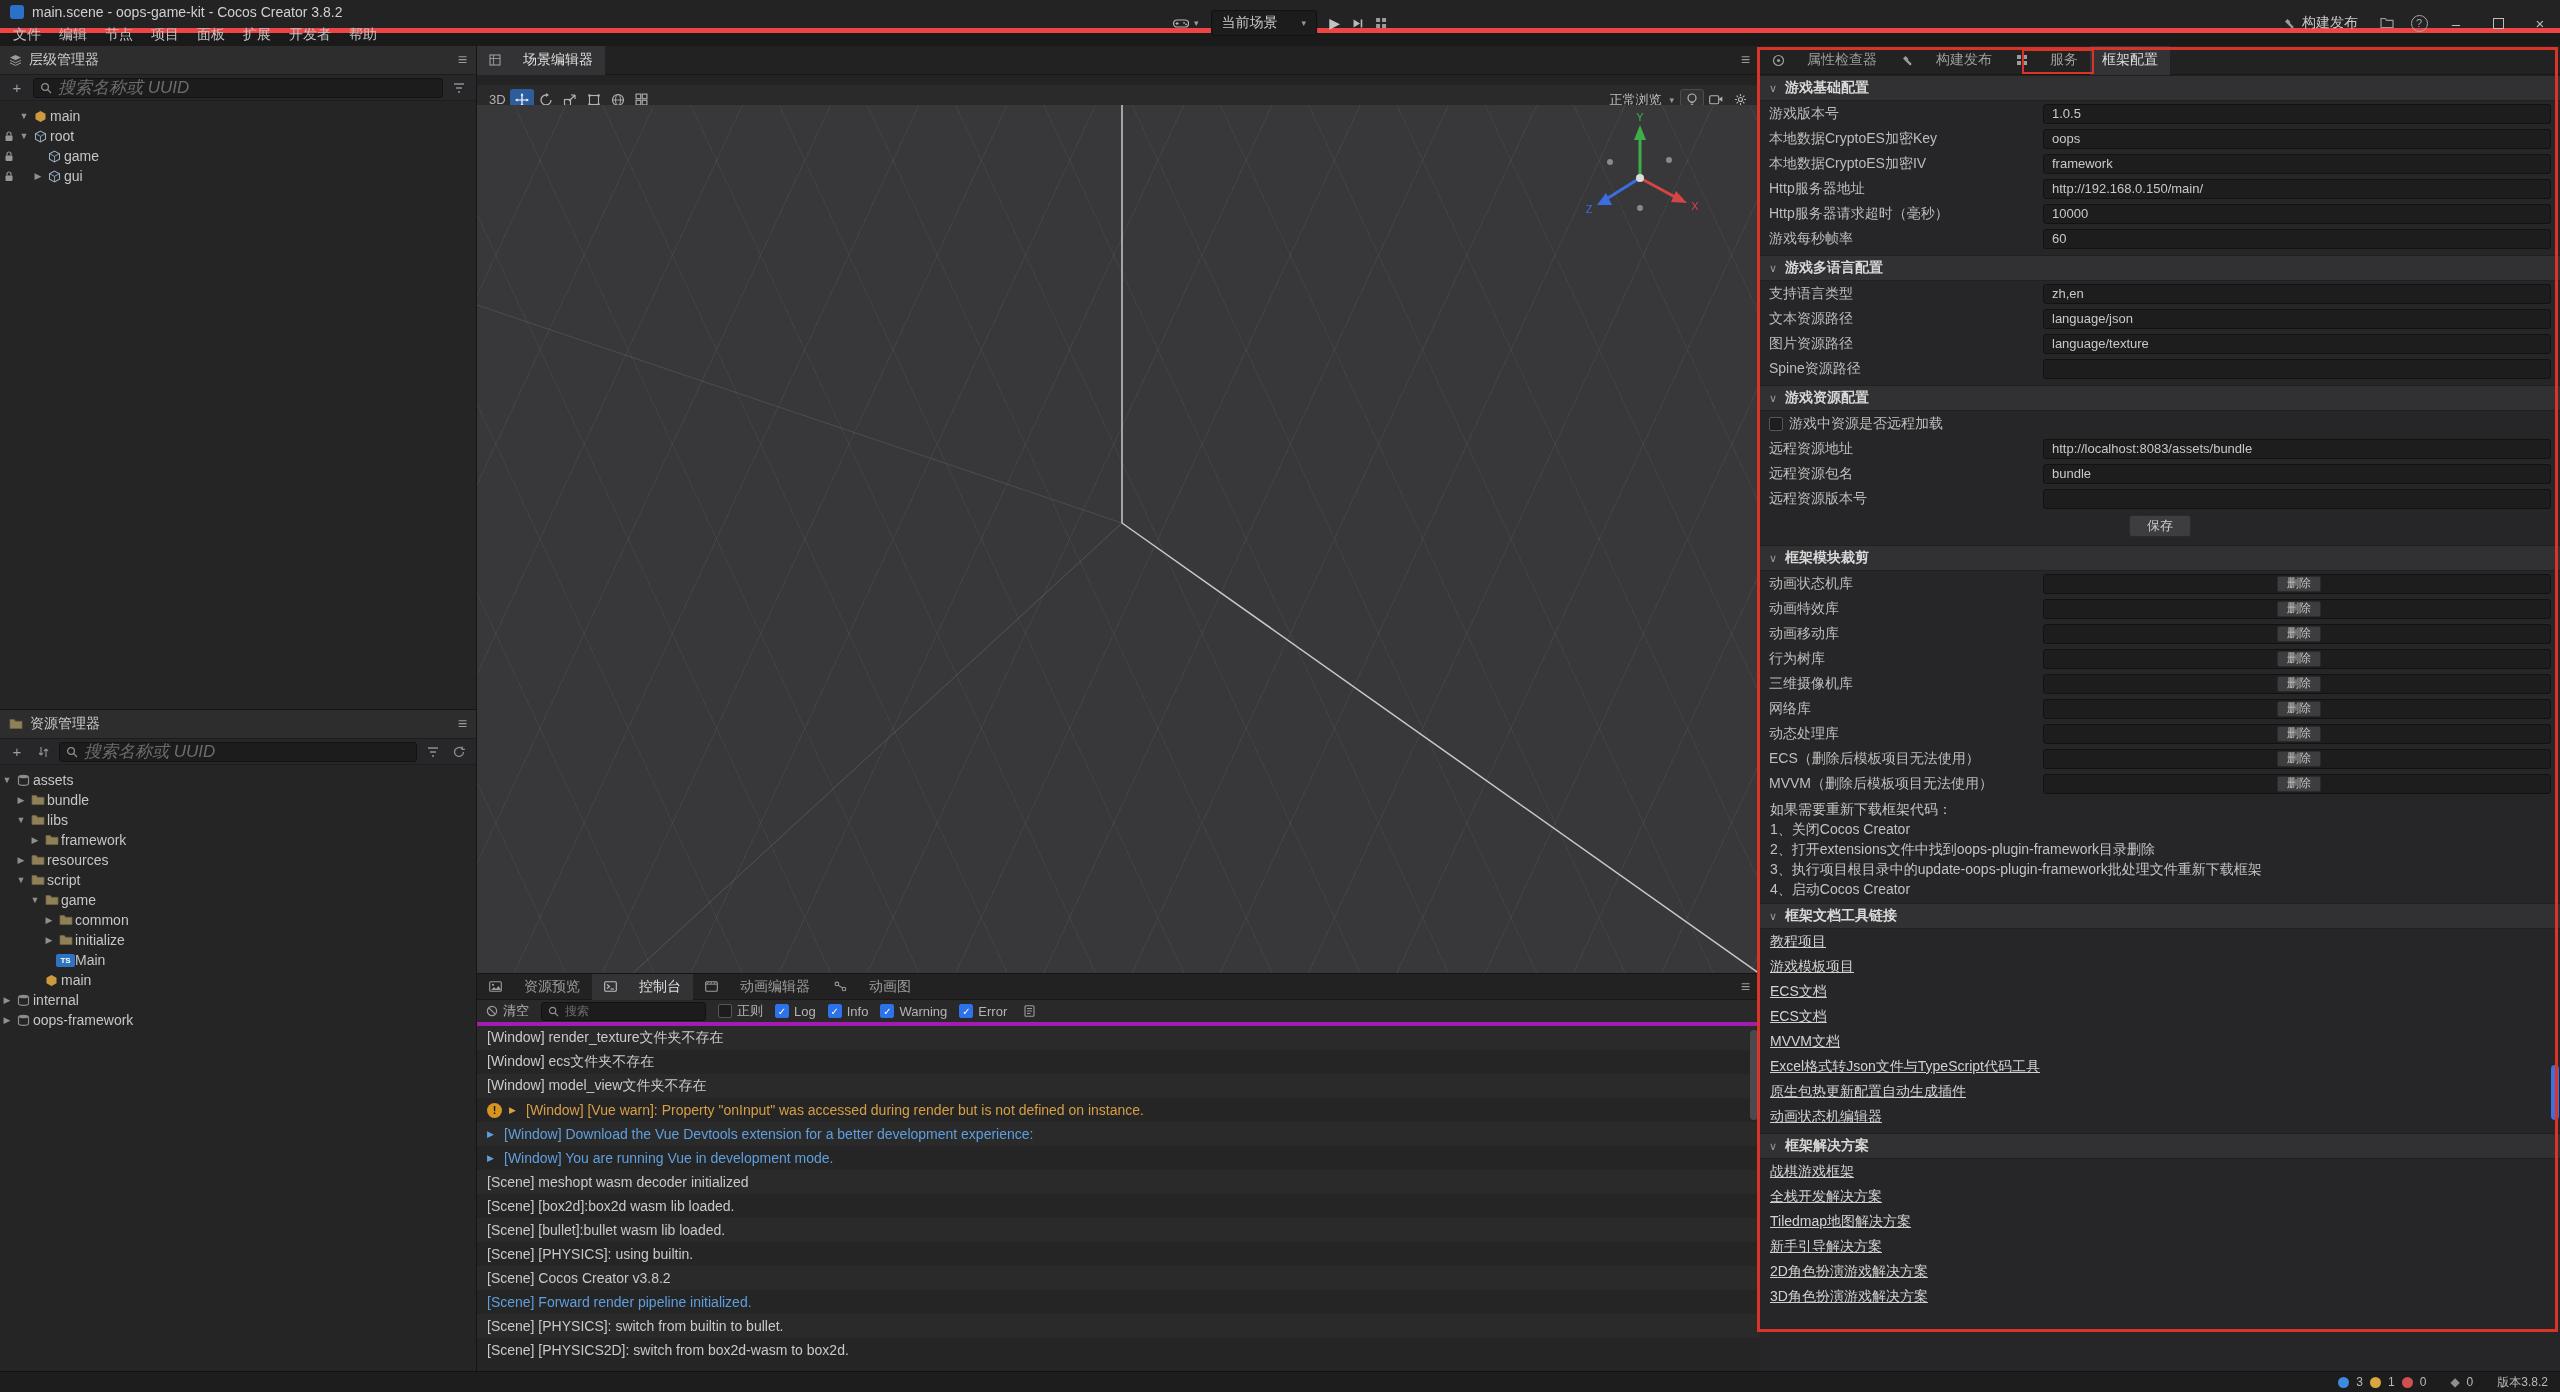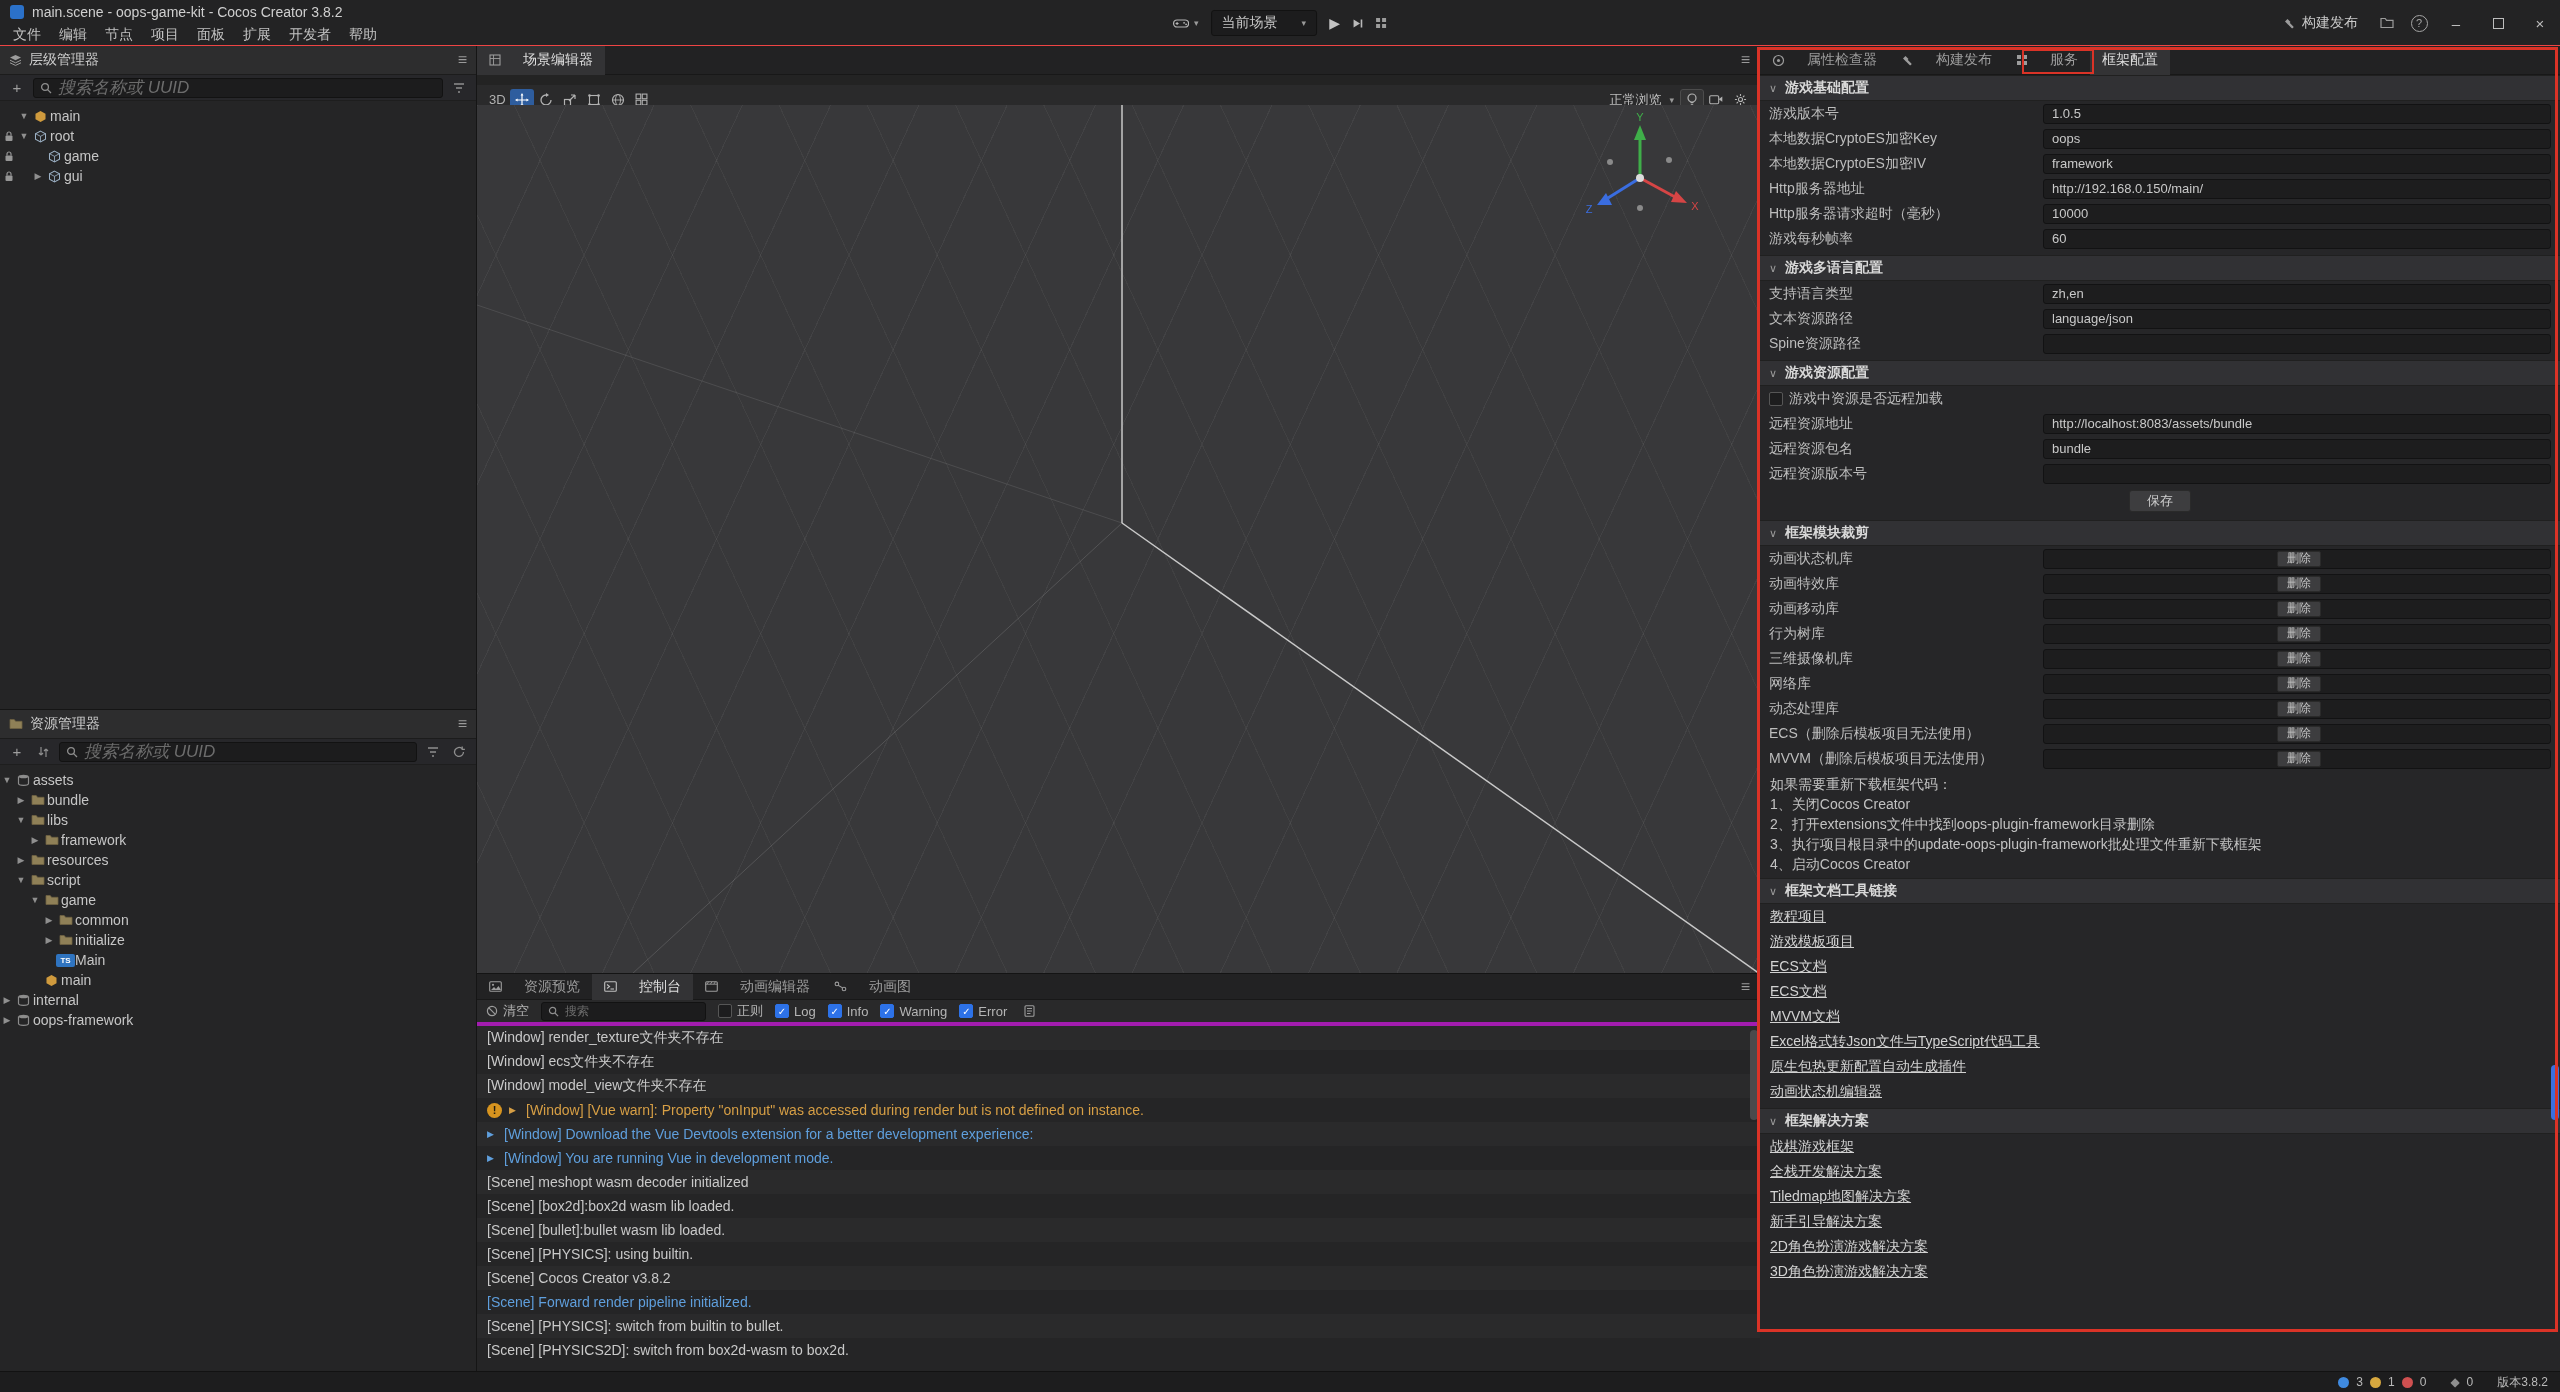--- a/index.html
+++ b/index.html
@@ -2,21 +2,21 @@
 <html><head>
 <meta charset="utf-8">
 <style>
   *{margin:0;padding:0;box-sizing:border-box}
   html,body{background:#111}
   body{font-family:"Liberation Sans","DejaVu Sans",sans-serif;-webkit-font-smoothing:antialiased}
   .app{position:relative;width:2560px;height:1392px;background:#1a1a1a;color:#c8c8c8;font-size:14px;overflow:hidden}
   .svgi{flex:none;display:block}
 
   
-  .titlebar{position:absolute;left:0;top:0;width:2560px;height:46px;background:#232324;border-bottom:1px solid #ef4444}
+  .titlebar{position:absolute;left:0;top:0;width:2560px;height:33px;background:#232324;border-bottom:5px solid #ef4444}
   .tb-title{position:absolute;left:10px;top:4px;display:flex;align-items:center;gap:8px;font-size:14px;color:#cfcfcf;white-space:nowrap}
   .logo{width:14px;height:14px;background:#2b71c9;border-radius:3px}
   .menubar{position:absolute;left:4px;top:24px;display:flex}
   .menu-item{padding:0 9px;height:21px;line-height:21px;font-size:14px;color:#c2c2c2;border-radius:3px;cursor:default}
   .tb-center{position:absolute;left:50%;top:0;height:46px;transform:translateX(-50%);display:flex;align-items:center;gap:12px}
   .tb-group{display:flex;align-items:center;gap:5px;color:#b5b5b5}
   .chev{font-size:9px;color:#9a9a9a}
   .scene-select{display:flex;align-items:center;gap:24px;background:#1c1c1d;border:1px solid #121212;border-radius:3px;height:26px;padding:0 10px;font-size:14px;color:#c5c5c5}
   .play-glyph{font-size:14px;color:#c3c3c3}
   .tb-right{position:absolute;right:0;top:0;height:46px;display:flex;align-items:center;gap:2px}
@@ -731,20 +731,24 @@
         </div>
       <div class="cfg-row">
           <span class="cfg-label">支持语言类型</span>
           <input class="cfg-input" value="zh,en" style="">
         </div>
       <div class="cfg-row">
           <span class="cfg-label">文本资源路径</span>
           <input class="cfg-input" value="language/json" style="">
         </div>
       <div class="cfg-row">
+          <span class="cfg-label">图片资源路径</span>
+          <input class="cfg-input" value="language/texture" style="">
+        </div>
+      <div class="cfg-row">
           <span class="cfg-label">Spine资源路径</span>
           <input class="cfg-input" value="" style="">
         </div>
 
       <div class="sec-h">
           <span class="sec-chev">∨</span>
           <span>游戏资源配置</span>
         </div>
       <div class="cfg-row">
         <span class="cb"></span>

